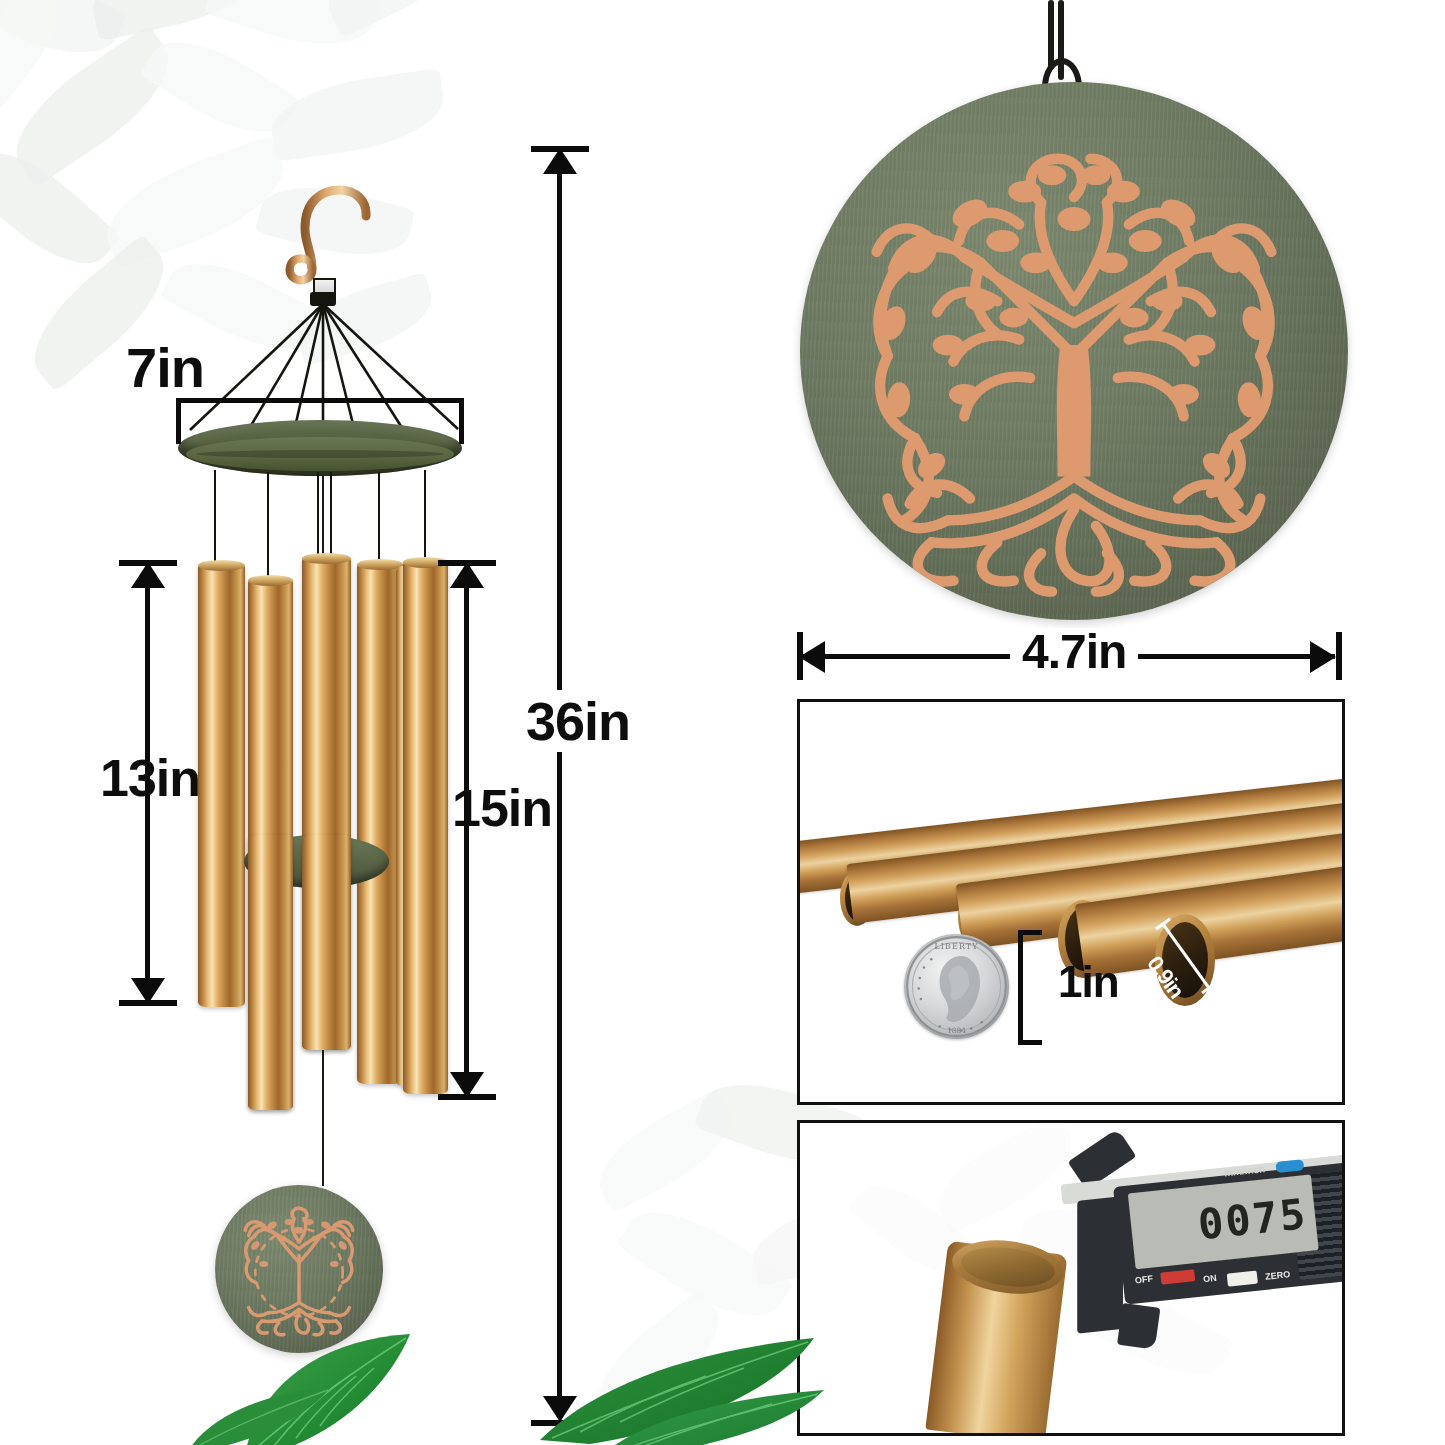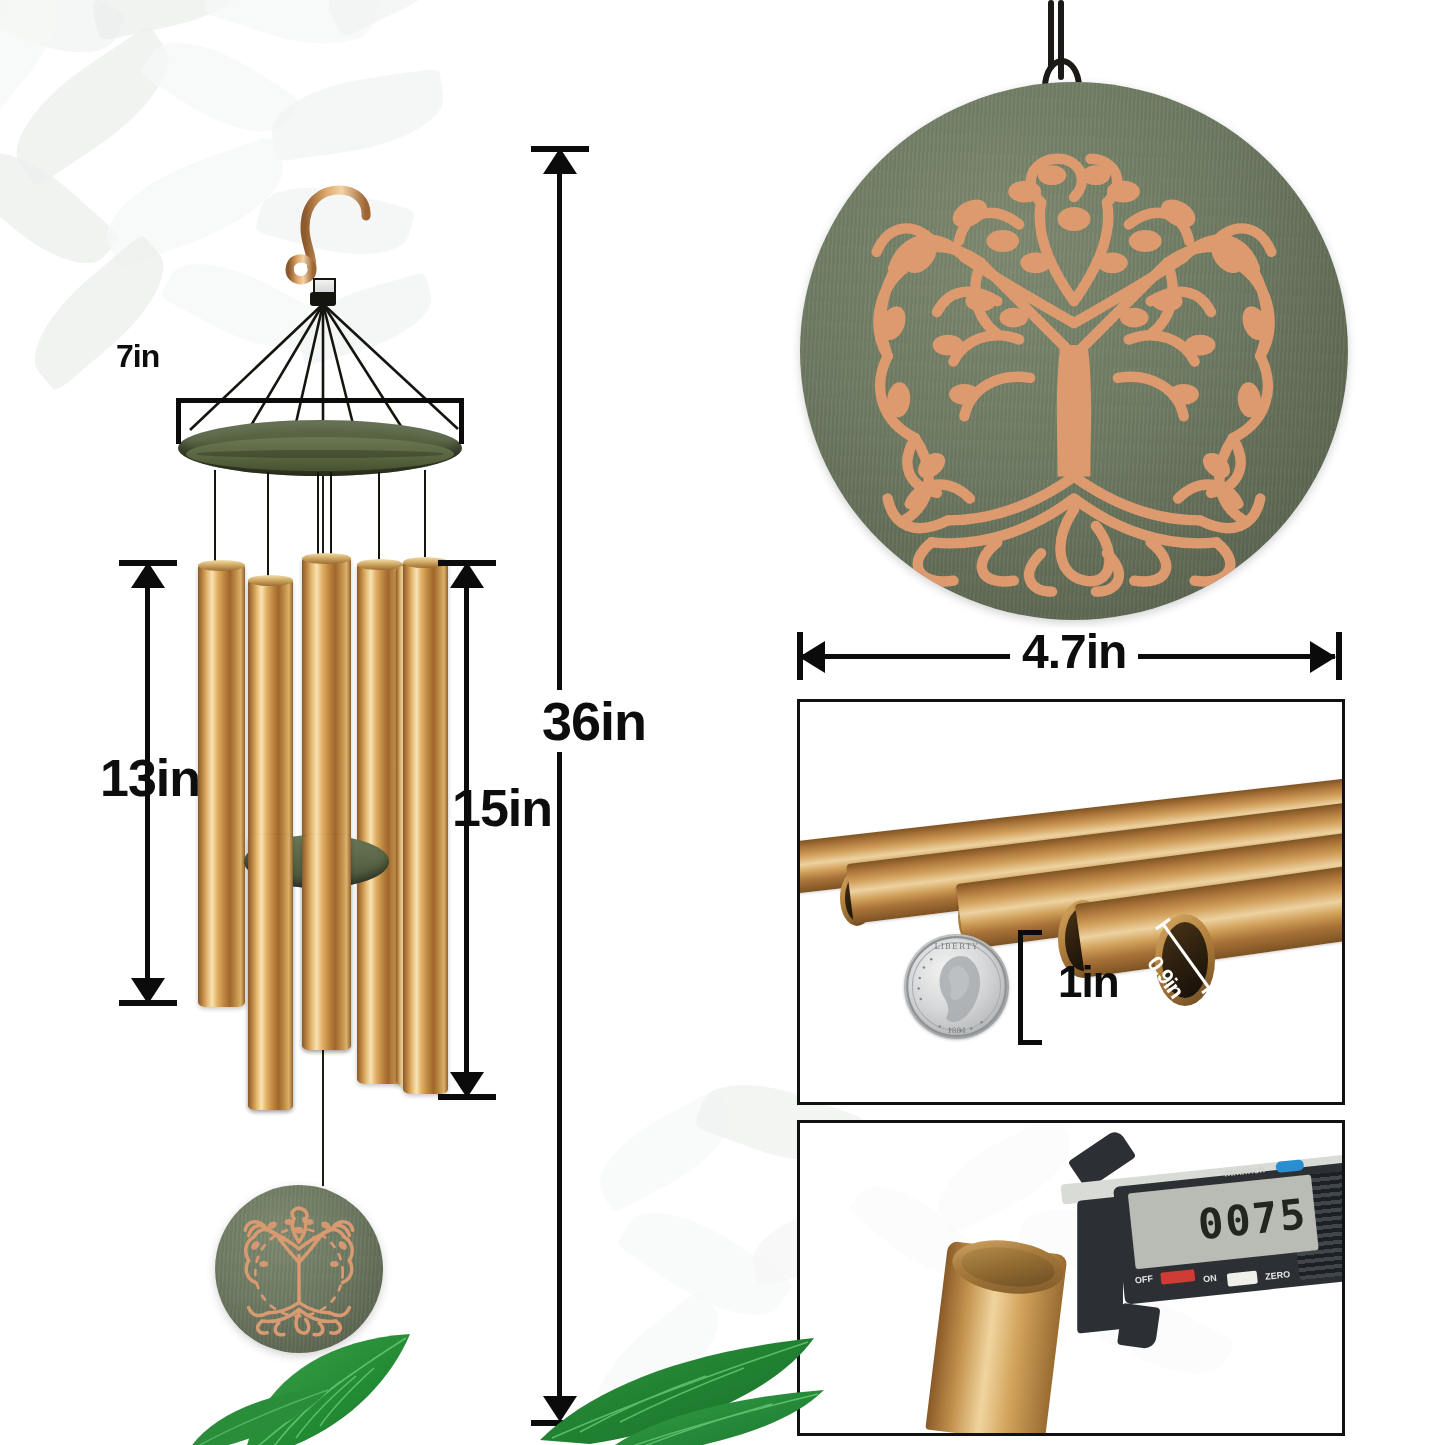--- a/index.html
+++ b/index.html
@@ -300,42 +300,42 @@
         <ellipse cx="29" cy="47" rx="2.6" ry="1.8"></ellipse>
         <ellipse cx="71" cy="47" rx="2.6" ry="1.8"></ellipse>
         <ellipse cx="50" cy="27" rx="2.6" ry="2"></ellipse>
       </g>
     </svg>
   </div>
 
   <div class="dimline-h" style="left:176px;top:398px;width:288px;"></div>
   <div class="dimline-v" style="left:176px;top:398px;height:46px;"></div>
   <div class="dimline-v" style="left:459px;top:398px;height:46px;"></div>
-  <div class="dimlabel" style="left:116px;top:340px;font-size:32px;text-align:right;">7in</div>
+  <div class="dimlabel" style="left:126px;top:340px;font-size:56px;text-align:right;">7in</div>
 
   <div class="dimline-v" style="left:145px;top:573px;height:415px;"></div>
   <div class="arrow-up" style="left:131px;top:562px;"></div>
   <div class="arrow-down" style="left:131px;top:978px;"></div>
   <div class="tick-h" style="left:119px;top:560px;width:58px;"></div>
   <div class="tick-h" style="left:119px;top:1000px;width:58px;"></div>
   <div class="dimlabel" style="left:100px;top:752px;font-size:52px;">13in</div>
 
   <div class="dimline-v" style="left:464px;top:572px;height:510px;"></div>
   <div class="arrow-up" style="left:450px;top:562px;"></div>
   <div class="arrow-down" style="left:450px;top:1072px;"></div>
   <div class="tick-h" style="left:438px;top:560px;width:58px;"></div>
   <div class="tick-h" style="left:438px;top:1094px;width:58px;"></div>
   <div class="dimlabel" style="left:452px;top:782px;font-size:52px;">15in</div>
 
   <div class="dimline-v" style="left:557px;top:158px;height:1250px;"></div>
   <div class="arrow-up" style="left:543px;top:148px;"></div>
   <div class="arrow-down" style="left:543px;top:1396px;"></div>
   <div class="tick-h" style="left:531px;top:146px;width:58px;"></div>
   <div class="tick-h" style="left:531px;top:1420px;width:58px;"></div>
-  <div class="dimlabel" style="left:520px;top:690px;font-size:54px;background:#fff;padding:4px 6px;margin-left:16px;">36in</div>
+  <div class="dimlabel" style="left:520px;top:690px;font-size:54px;background:#fff;padding:4px 6px;">36in</div>
 
   <div class="cord" style="left:1048px;top:0px;width:6px;height:70px;"></div>
   <div class="cord" style="left:1058px;top:0px;width:6px;height:80px;"></div>
   <div style="position:absolute;left:1042px;top:58px;width:28px;height:46px;
               border:6px solid #1c1a16;border-radius:50%;"></div>
 
   <div class="disc" style="left:800px;top:82px;width:548px;height:538px;">
     <div class="disc-grain"></div>
     <svg class="tree-svg" viewBox="0 0 100 100">
       <g fill="none" stroke="#dd9a6f" stroke-width="1.9" stroke-linecap="round" stroke-linejoin="round">

